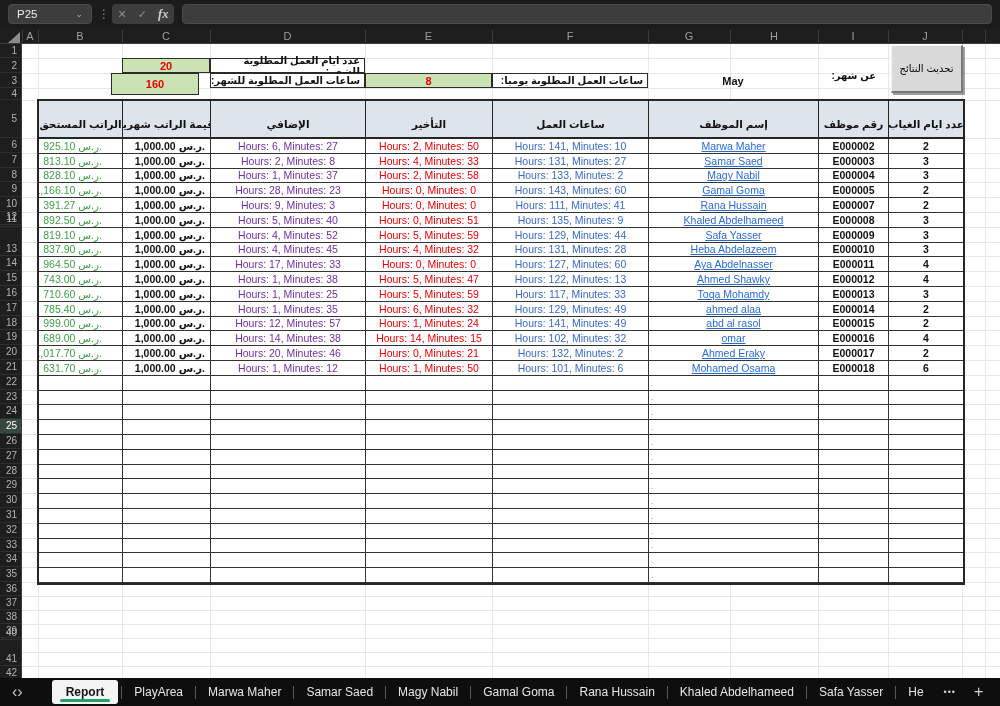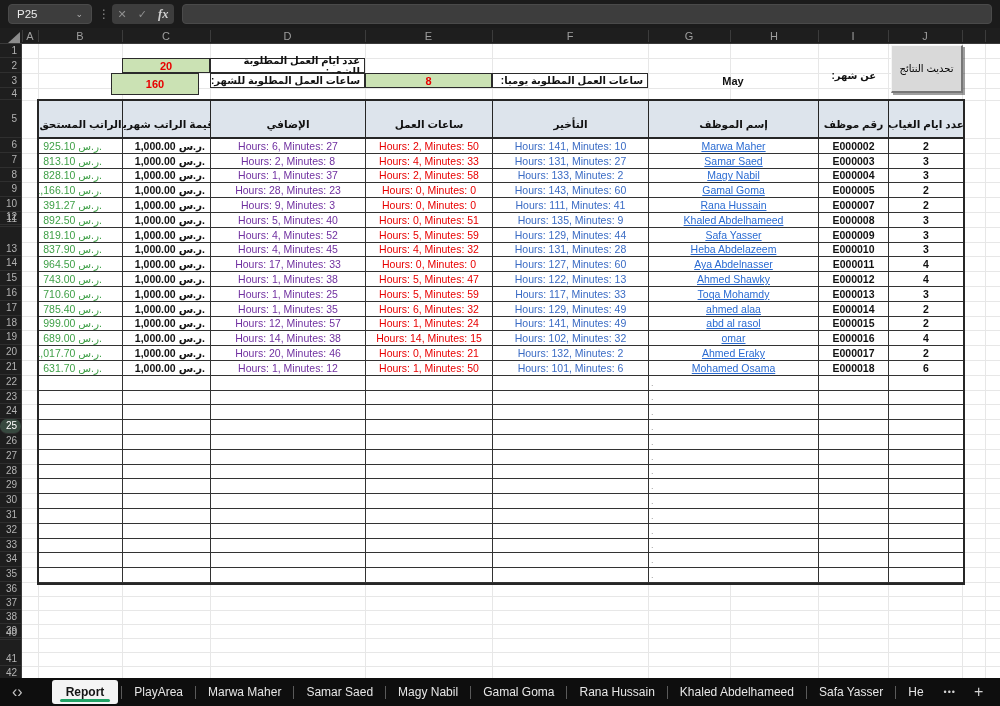--- a/index.html
+++ b/index.html
@@ -21,21 +21,21 @@
   .formulafield{position:absolute;left:182px;top:4px;width:810px;height:20px;background:#3d3d3d;border:1px solid #4a4a4a;border-radius:4px;box-sizing:border-box;}
 
   
   .sheet{position:absolute;top:28px;left:0;width:1000px;height:650px;background:#fff;overflow:hidden;}
   .colstrip{position:absolute;top:0;left:0;width:1000px;height:16px;background:#1e1e1e;border-bottom:1px solid #3a3a3a;box-sizing:border-box;z-index:6;}
   .collabel{position:absolute;top:0;height:16px;line-height:16px;text-align:center;color:#9e9e9e;font-size:11px;}
   .colsep{position:absolute;top:2px;width:1px;height:12px;background:#3c3c3c;}
   .corner-tri{position:absolute;left:8px;top:4px;width:12px;height:11px;background:#8c8c8c;clip-path:polygon(100% 0,100% 100%,0 100%);}
   .rowstrip{position:absolute;top:16px;left:0;width:22px;height:634px;background:#1e1e1e;border-right:1px solid #3a3a3a;box-sizing:border-box;z-index:5;}
   .rowlabel{position:absolute;left:0;width:21px;color:#b3b3b3;font-size:10px;text-align:right;padding-right:4px;box-sizing:border-box;border-bottom:1px solid #2f2f2f;}
-  .rowlabel.sel{background:#37493f;color:#ffffff;border-radius:7px;}
+  .rowlabel.sel{background:#37493f;color:#ffffff;}
 
   .gl{position:absolute;background:#e7e7e7;z-index:0;}
 
   
   .tbl{position:absolute;left:37px;top:71px;width:928px;height:486px;box-sizing:border-box;border:2px solid #262626;
     display:grid;grid-template-columns:84px 88px 155px 127px 156px 170px 70px 74px;
     grid-template-rows:38px repeat(30,14.8px);background:#fff;z-index:2;}
   .tc{border-right:1px solid #333333;border-bottom:1px solid #333333;box-sizing:border-box;display:flex;
     align-items:center;justify-content:center;font-size:10.5px;white-space:nowrap;overflow:hidden;color:#111;}
   .tc:nth-child(8n){border-right:none;}
@@ -237,24 +237,24 @@
       <div class="tc th">
         <span>الراتب المستحق</span>
       </div>
       <div class="tc th">
         <span>قيمة الراتب شهريا</span>
       </div>
       <div class="tc th">
         <span>الإضافي</span>
       </div>
       <div class="tc th">
+        <span>التأخير</span>
+      </div>
+      <div class="tc th">
         <span>ساعات العمل</span>
-      </div>
-      <div class="tc th">
-        <span>التأخير</span>
       </div>
       <div class="tc th">
         <span>إسم الموظف</span>
       </div>
       <div class="tc th">
         <span>رقم موظف</span>
       </div>
       <div class="tc th">
         <span>عدد ايام الغياب</span>
       </div>

